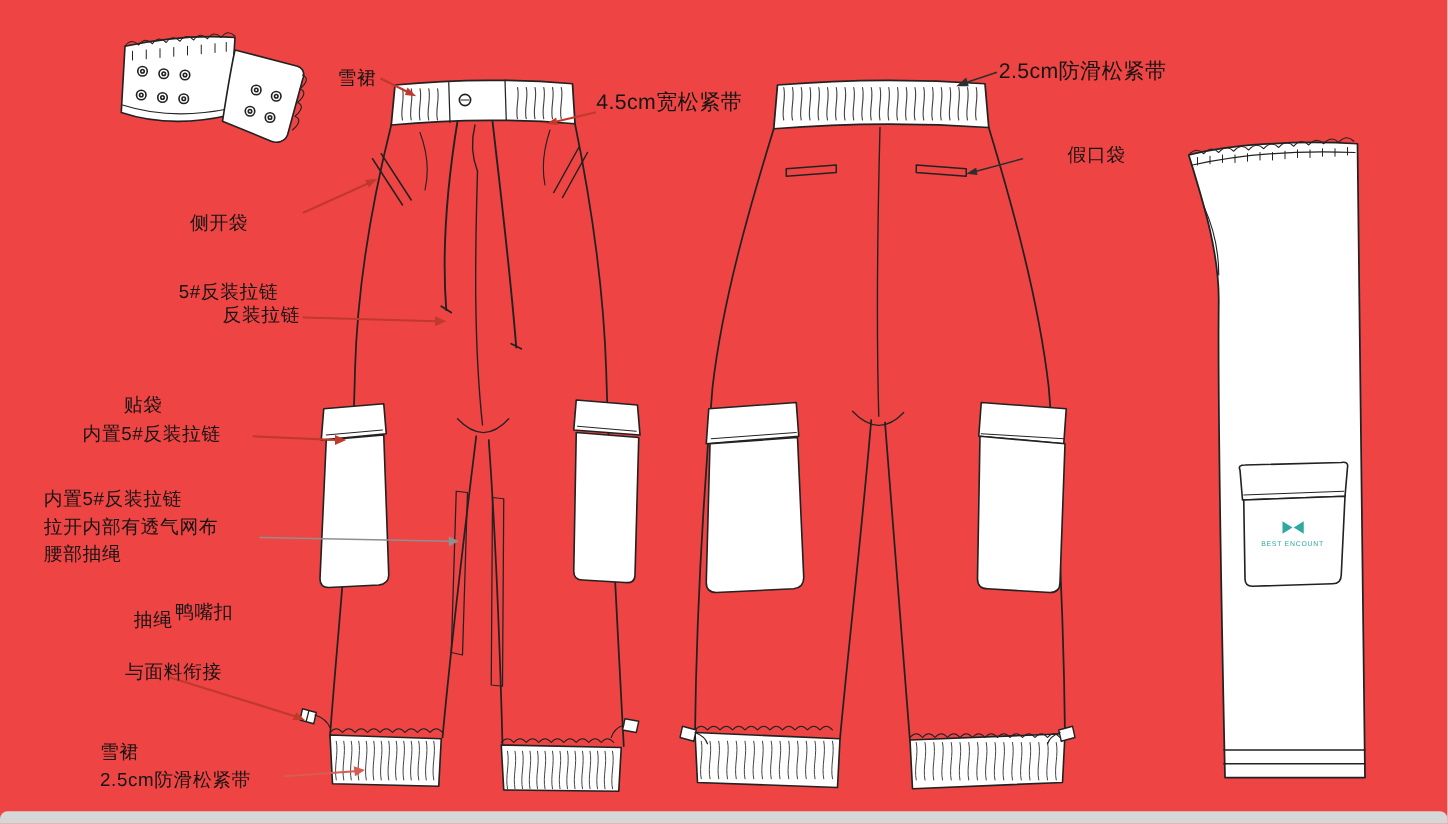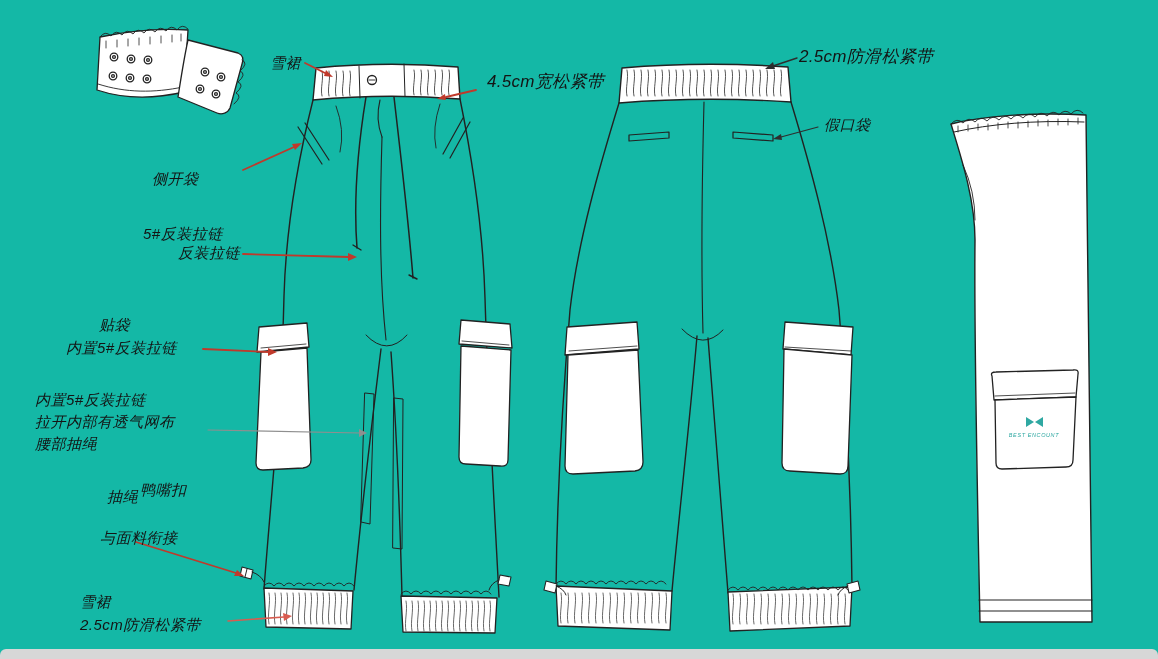--- a/index.html
+++ b/index.html
@@ -1,18 +1,18 @@
 <!DOCTYPE html>
 <html><head>
 <meta charset="utf-8">
 <style>
   * { margin:0; padding:0; box-sizing:border-box; }
   html,body { width:1158px; height:659px; background:#ffffff; overflow:hidden; }
-  .stage { position:relative; width:1158px; height:659px; background:#14b8a6;
-           font-family:"Liberation Sans", sans-serif;font-style:italic; }
+  .stage { position:relative; width:1158px; height:659px; background:#ef4444;
+           font-family:"Liberation Sans", sans-serif; }
   .art { position:absolute; left:0; top:0; }
   .lbl { position:absolute; font-size:15px; color:#141414; white-space:nowrap;
          letter-spacing:0.5px; line-height:1.2; }
   .lbl-lg { font-size:17px; letter-spacing:0.3px; }
   .bottom-bar { position:absolute; left:0; bottom:0; width:100%; height:10px;
                 background:#d7d7d7; border-radius:6px 6px 0 0; }
   text { font-family:"Liberation Sans", sans-serif; }
 </style>
 </head>
 <body>
@@ -153,23 +153,23 @@
       <polygon points="367,433 359,429 359,437" fill="#8f8f8f"></polygon>
       <path d="M136,542 L236,573" stroke="#c0392b" stroke-width="1.8" fill="none"></path>
       <polygon points="244,576 234,576 237,570" fill="#c0392b"></polygon>
       <path d="M228,621 L284,617" stroke="#d85c50" stroke-width="1.6" fill="none"></path>
       <polygon points="292,616 283,613 284,621" fill="#d85c50"></polygon>
     </g>
   </svg>
 
   <div>
     <div class="lbl" style="left:270px; top:54px;">雪裙</div>
-    <div class="lbl lbl-lg" style="left:487px; top:72px;text-align:right;">4.5cm宽松紧带</div>
+    <div class="lbl lbl-lg" style="left:477px; top:72px;text-align:right;">4.5cm宽松紧带</div>
     <div class="lbl lbl-lg" style="left:799px; top:47px;">2.5cm防滑松紧带</div>
-    <div class="lbl" style="left:824px; top:116px;">假口袋</div>
+    <div class="lbl" style="left:854px; top:116px;">假口袋</div>
     <div class="lbl" style="left:152px; top:158px;margin-top:12px;">侧开袋</div>
     <div class="lbl" style="left:143px; top:181px;margin-top:44px;">5#反装拉链</div>
     <div class="lbl" style="left:178px; top:244px;">反装拉链</div>
     <div class="lbl" style="left:99px; top:316px;">贴袋</div>
     <div class="lbl" style="left:66px; top:339px;">内置5#反装拉链</div>
     <div class="lbl" style="left:35px; top:391px;">内置5#反装拉链</div>
     <div class="lbl" style="left:35px; top:413px;">拉开内部有透气网布</div>
     <div class="lbl" style="left:35px; top:435px;">腰部抽绳</div>
     <div class="lbl" style="left:102px; top:481px;margin-left:38px;">鸭嘴扣</div>
     <div class="lbl" style="left:107px; top:488px;">抽绳</div>

